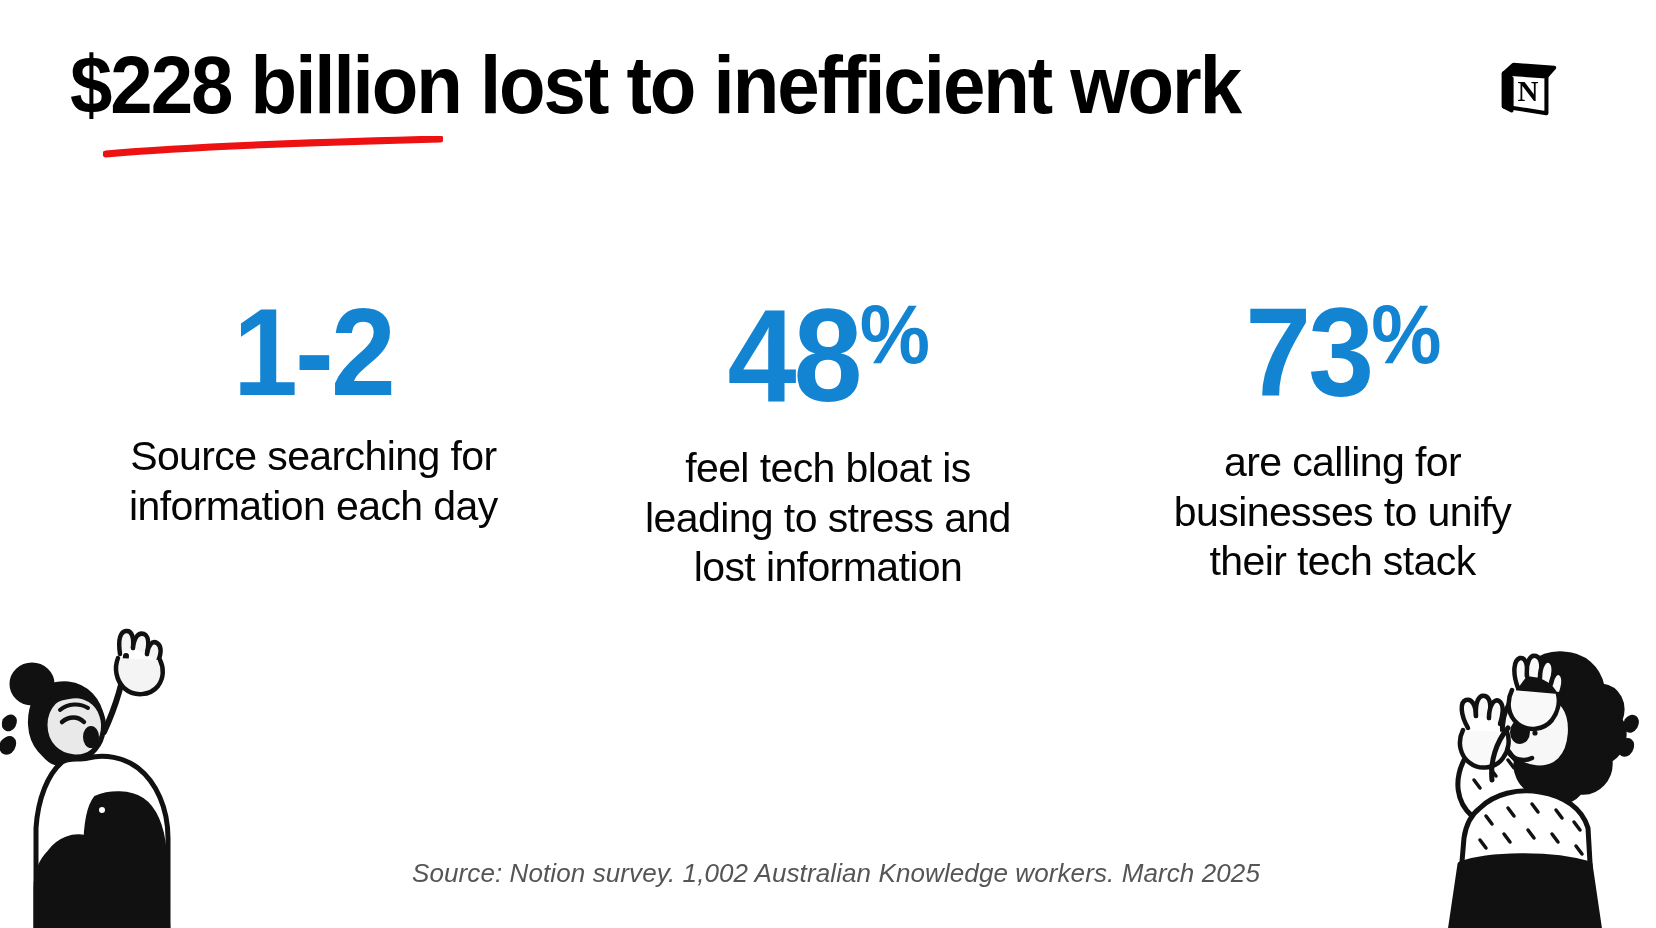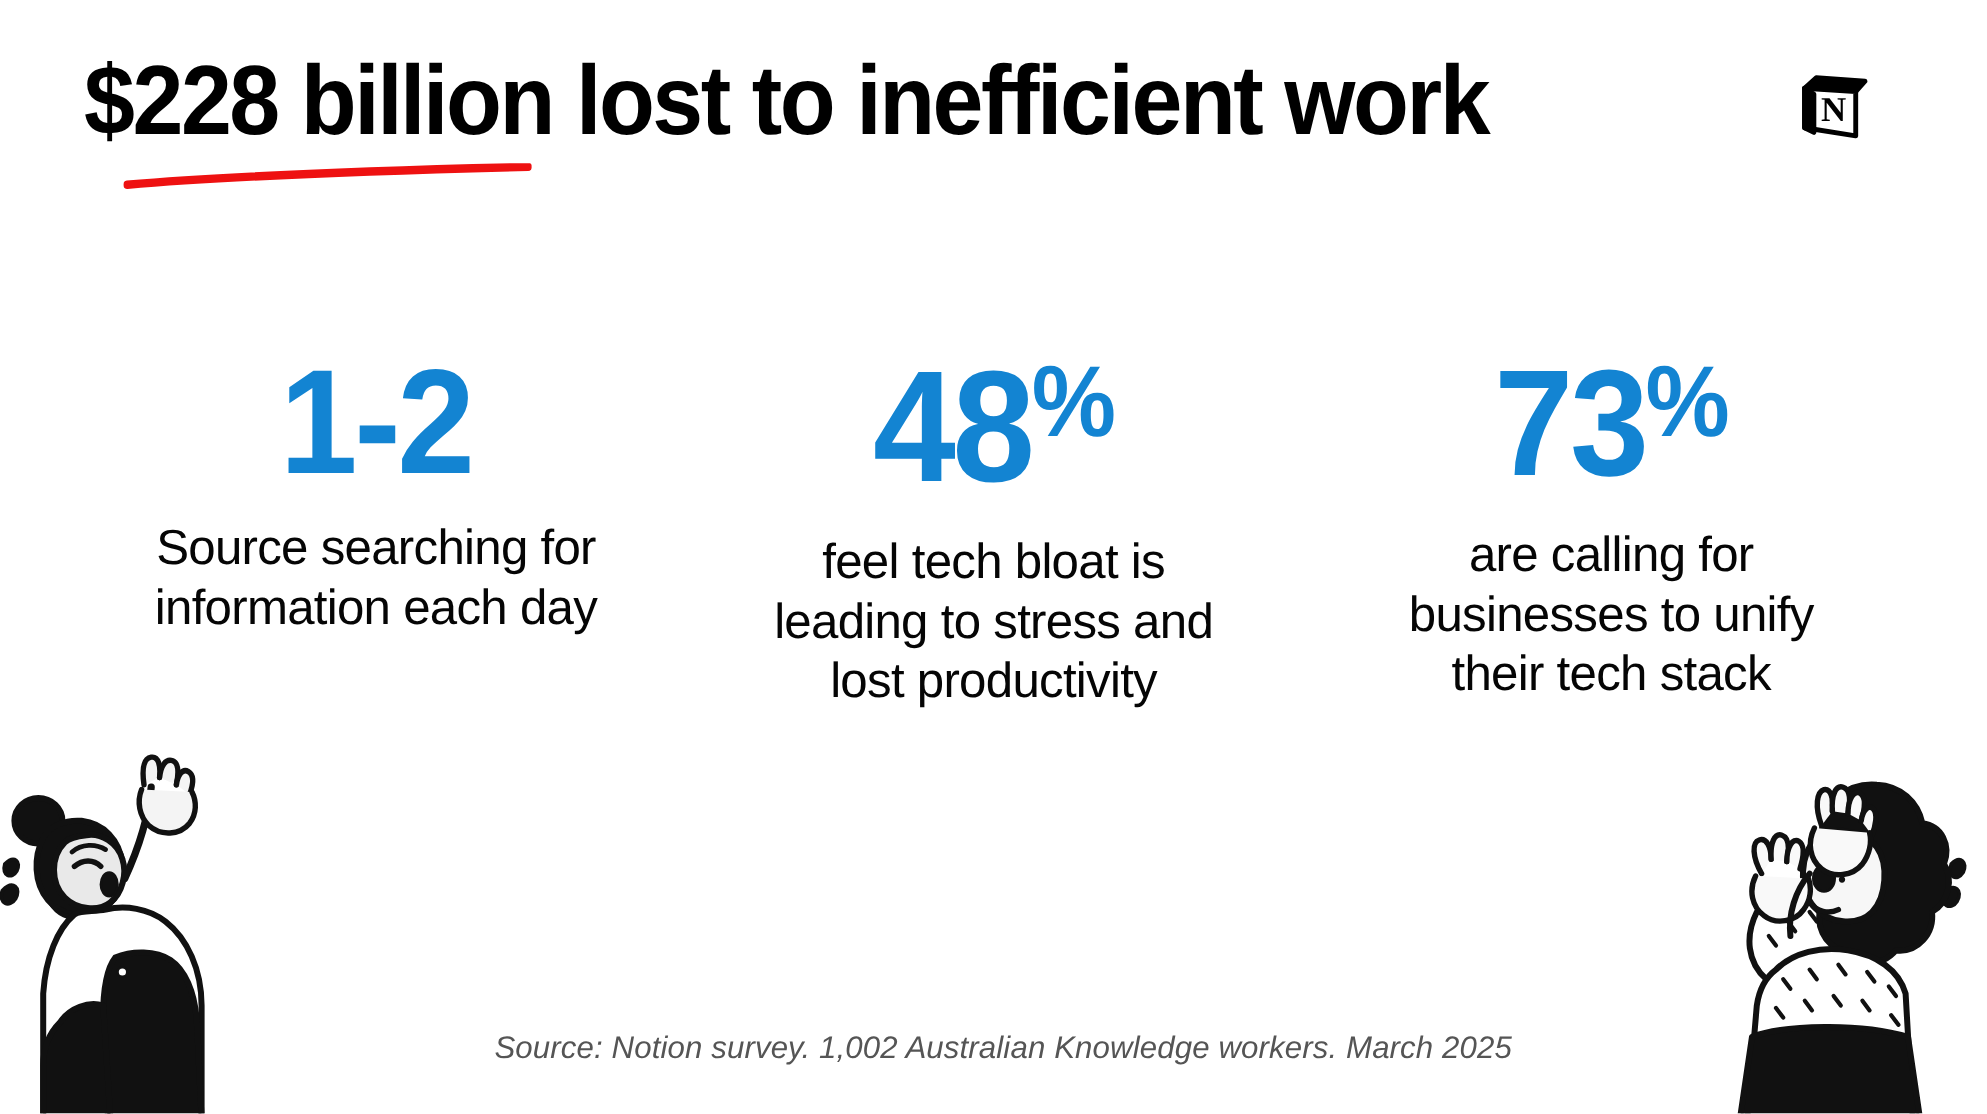--- a/index.html
+++ b/index.html
@@ -60,21 +60,20 @@
 
   
   .stats {
     position: absolute;
     left: 0;
     top: 290px;
     width: 1656px;
     display: flex;
     flex-direction: row;
     align-items: flex-start;
-    justify-content: space-between;
     padding: 0 56px;
     box-sizing: border-box;
   }
   .stat {
     flex: 0 0 33.33%;
     display: flex;
     flex-direction: column;
     align-items: center;
     text-align: center;
   }
@@ -182,21 +181,21 @@
           <span class="unit"></span>
       </div>
       <div class="stat-caption">Source searching for information each day</div>
     </div>
 
     <div class="stat col-2">
       <div class="stat-figure">
         <span>48</span>
           <span class="unit">%</span>
       </div>
-      <div class="stat-caption">feel tech bloat is leading to stress and lost productivity</div>
+      <div class="stat-caption">feel tech bloat is leading to stress and lost information</div>
     </div>
 
     <div class="stat col-3">
       <div class="stat-figure">
         <span>73</span>
           <span class="unit">%</span>
       </div>
       <div class="stat-caption">are calling for businesses to unify their tech stack</div>
     </div>
 

